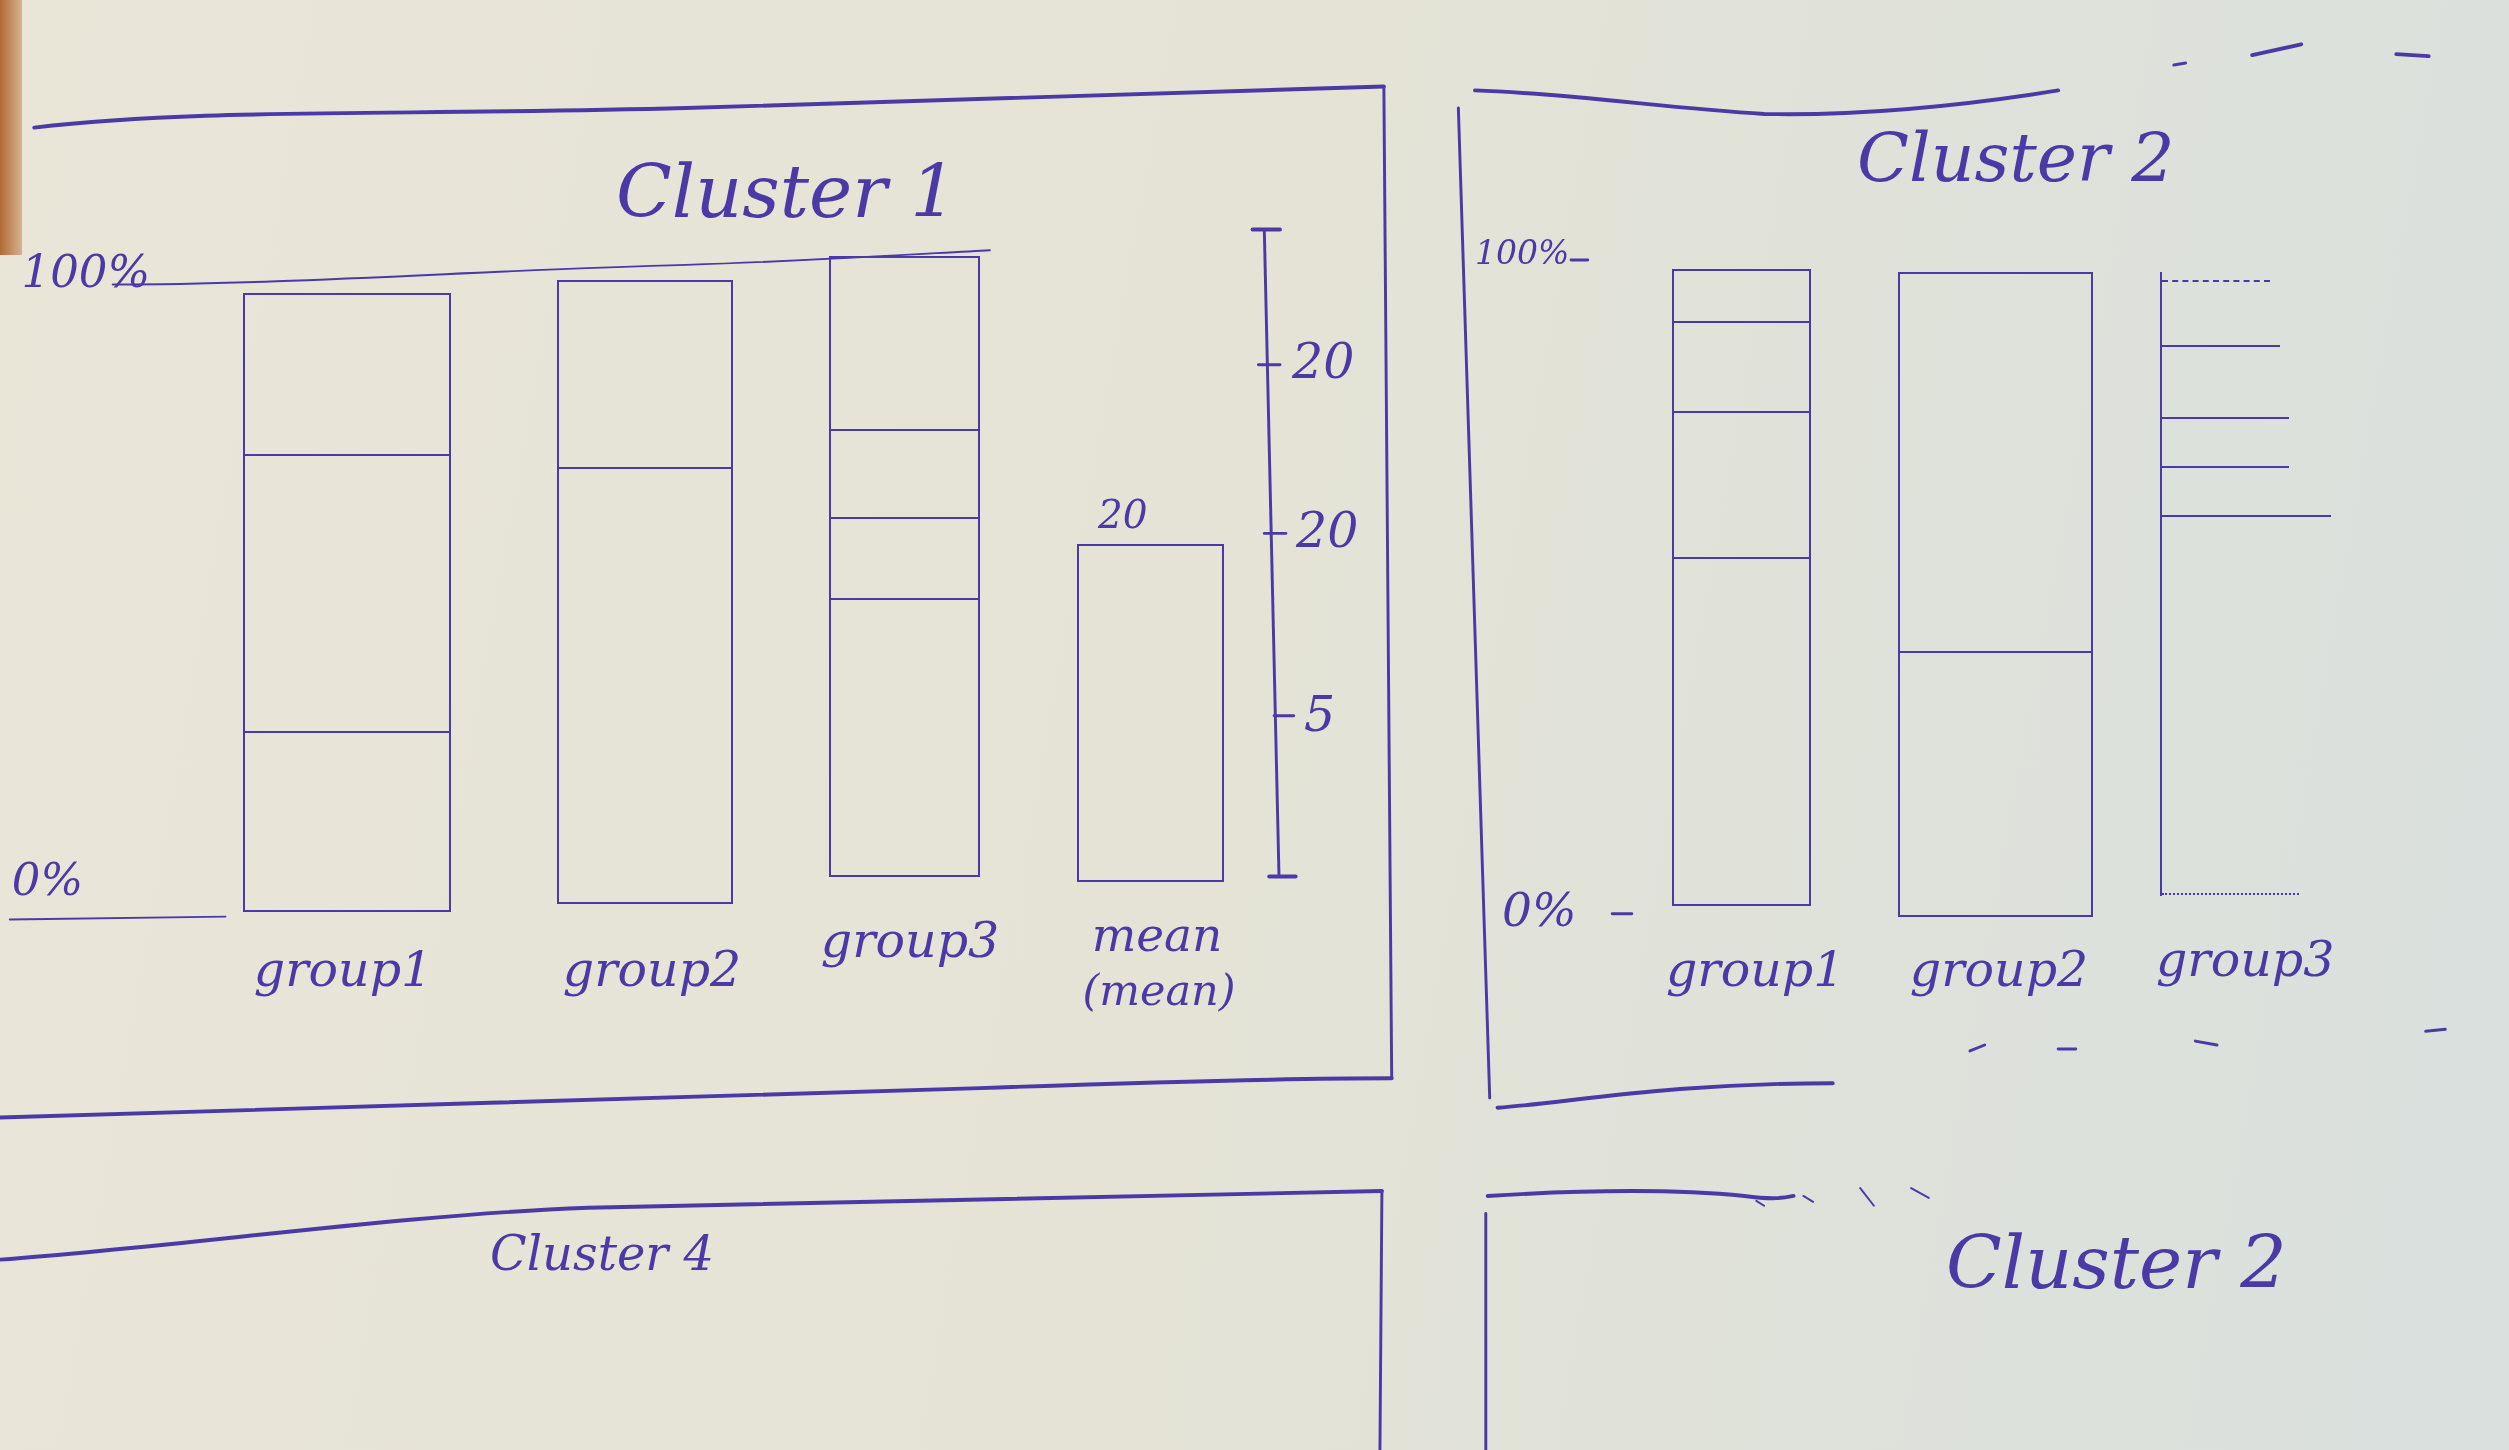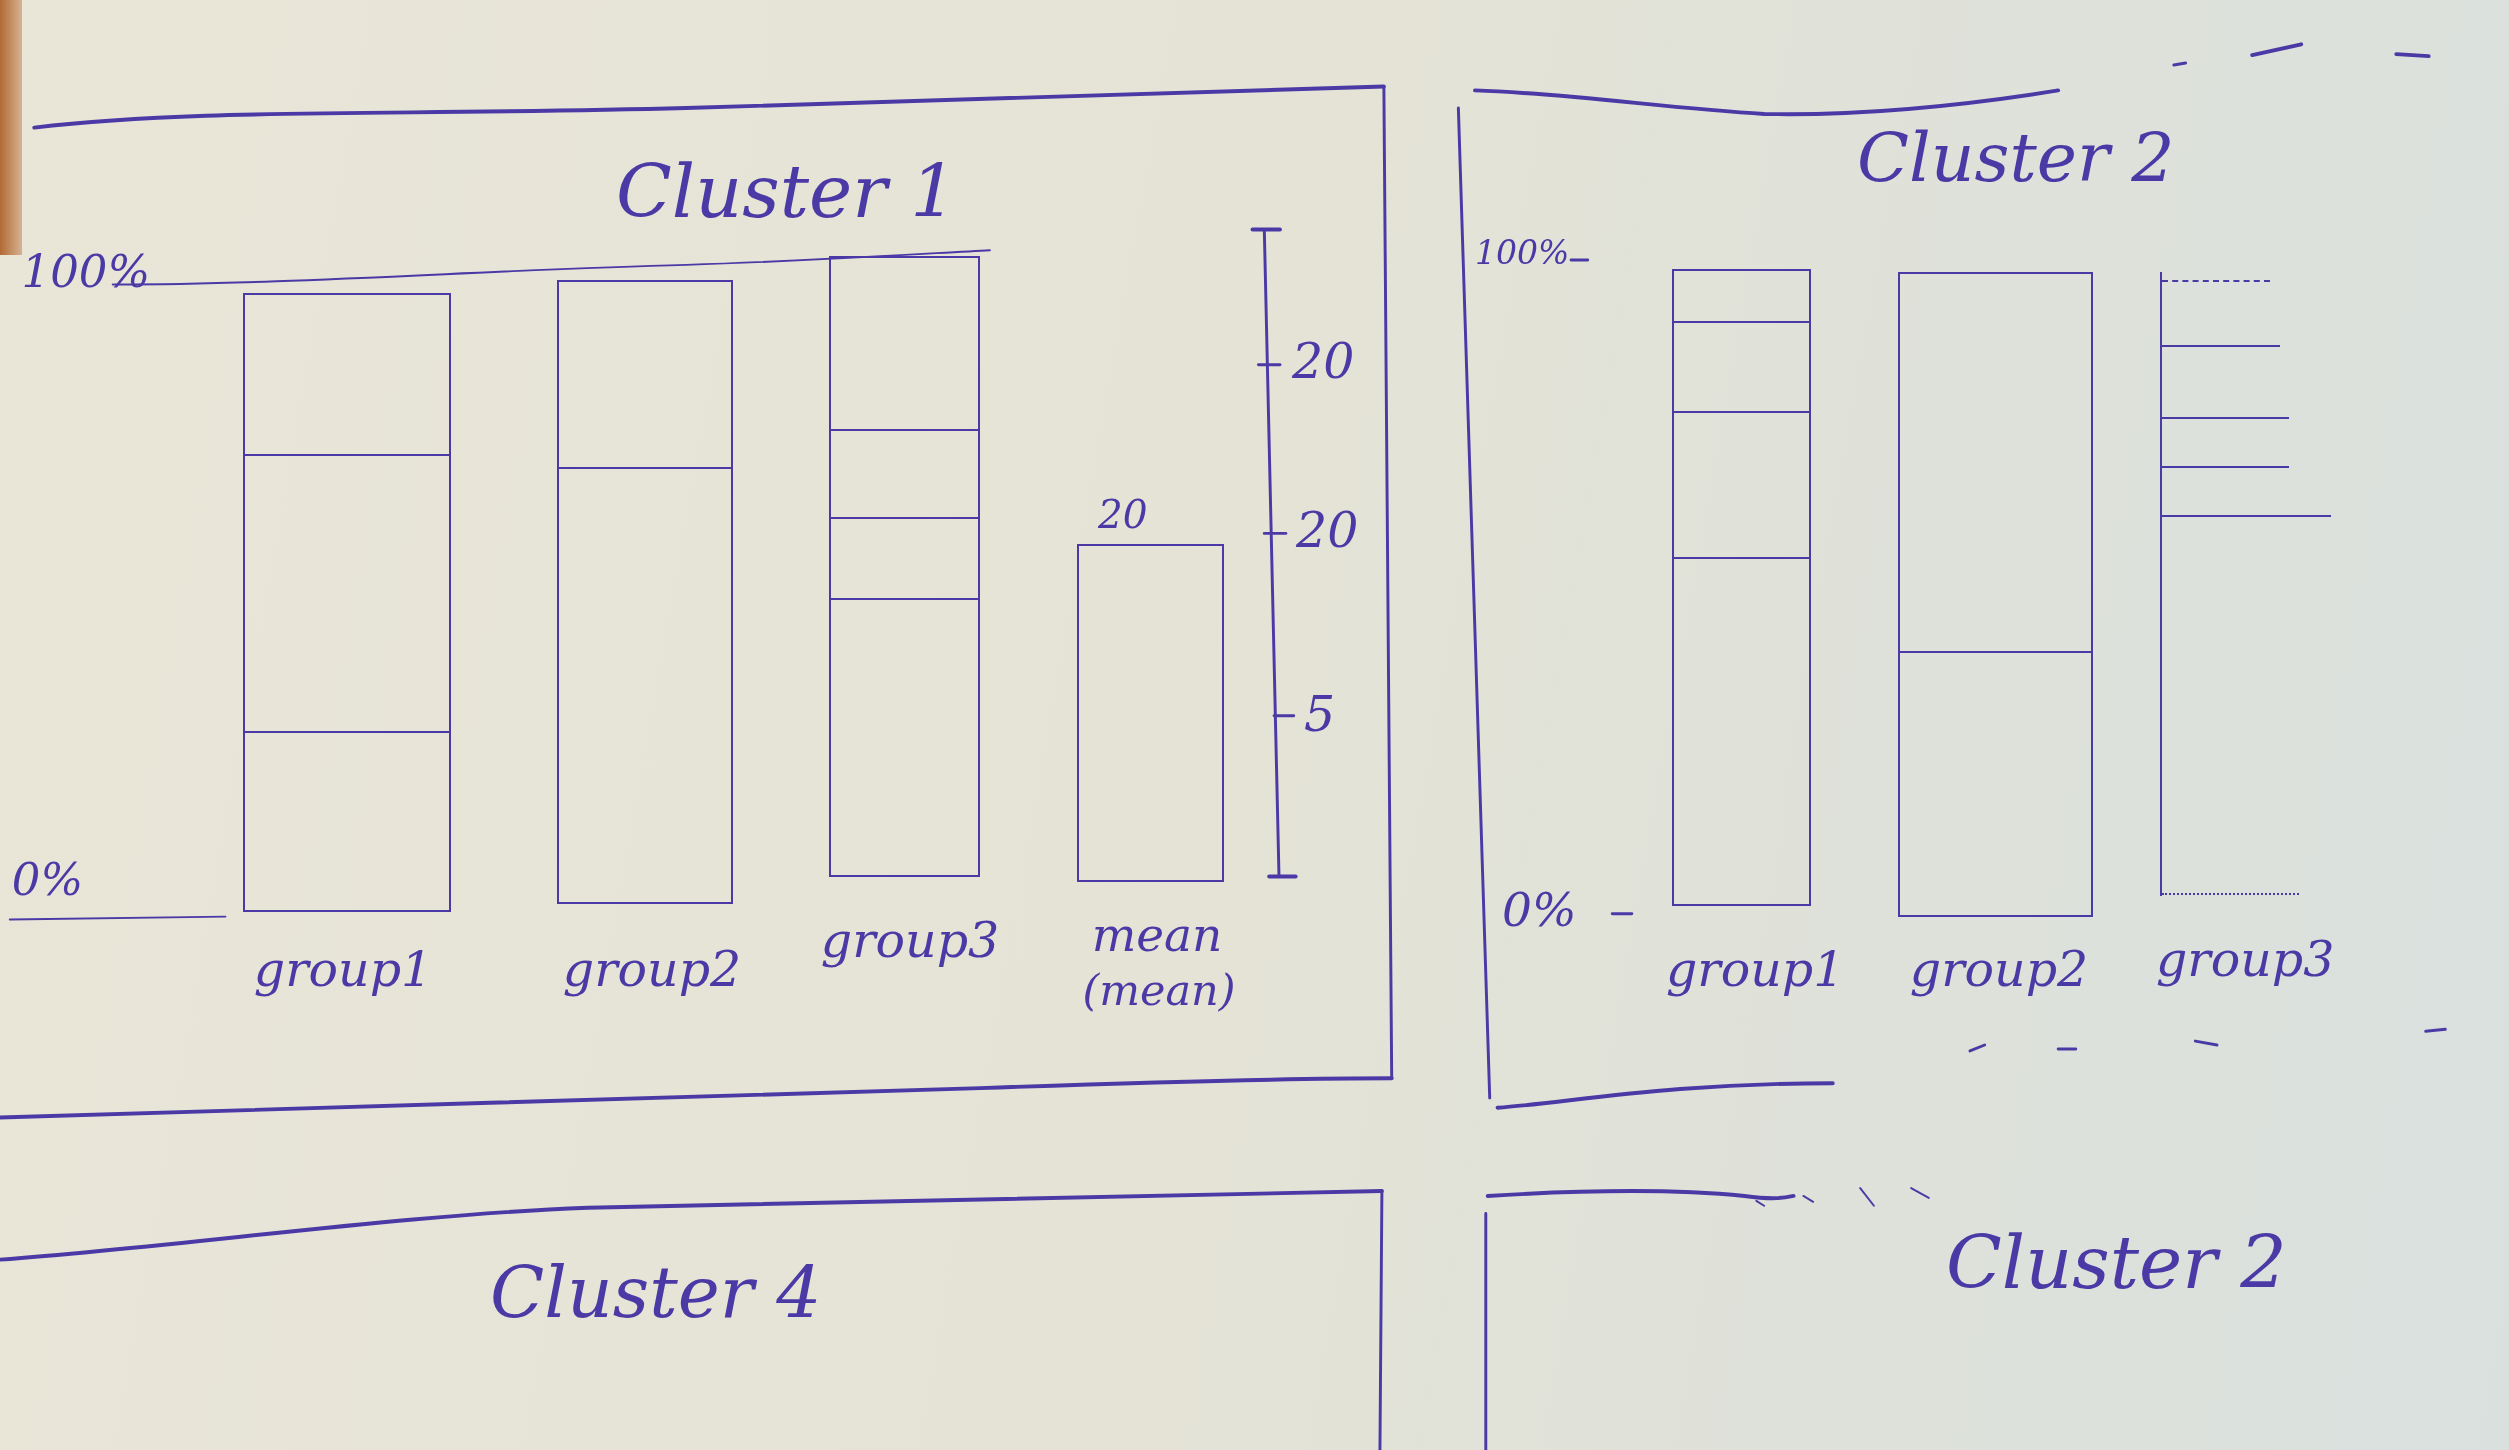--- a/index.html
+++ b/index.html
@@ -119,19 +119,19 @@
     <div class="open-line" style="top:243px;width:169px;"></div>
     <div class="open-line" style="top:621px;width:137px;border-top-style:dotted;"></div>
   </div>
 
   <div class="lbl" style="left:1666px;top:941px;width:167px;font-size:49px;">group1</div>
   <div class="lbl" style="left:1901px;top:941px;width:196px;font-size:49px;">group2</div>
   <div class="lbl" style="left:2156px;top:931px;width:167px;font-size:49px;">group3</div>
 </div>
 
 <div class="panel">
-  <div class="hand" style="left:490px;top:1251px;font-size:71px;">Cluster 4</div>
+  <div class="hand" style="left:490px;top:1225px;font-size:48px;">Cluster 4</div>
 </div>
 
 <div class="panel">
   <div class="hand" style="left:1946px;top:1220px;font-size:73px;">Cluster 2</div>
 </div>
 
 
 </body></html>

